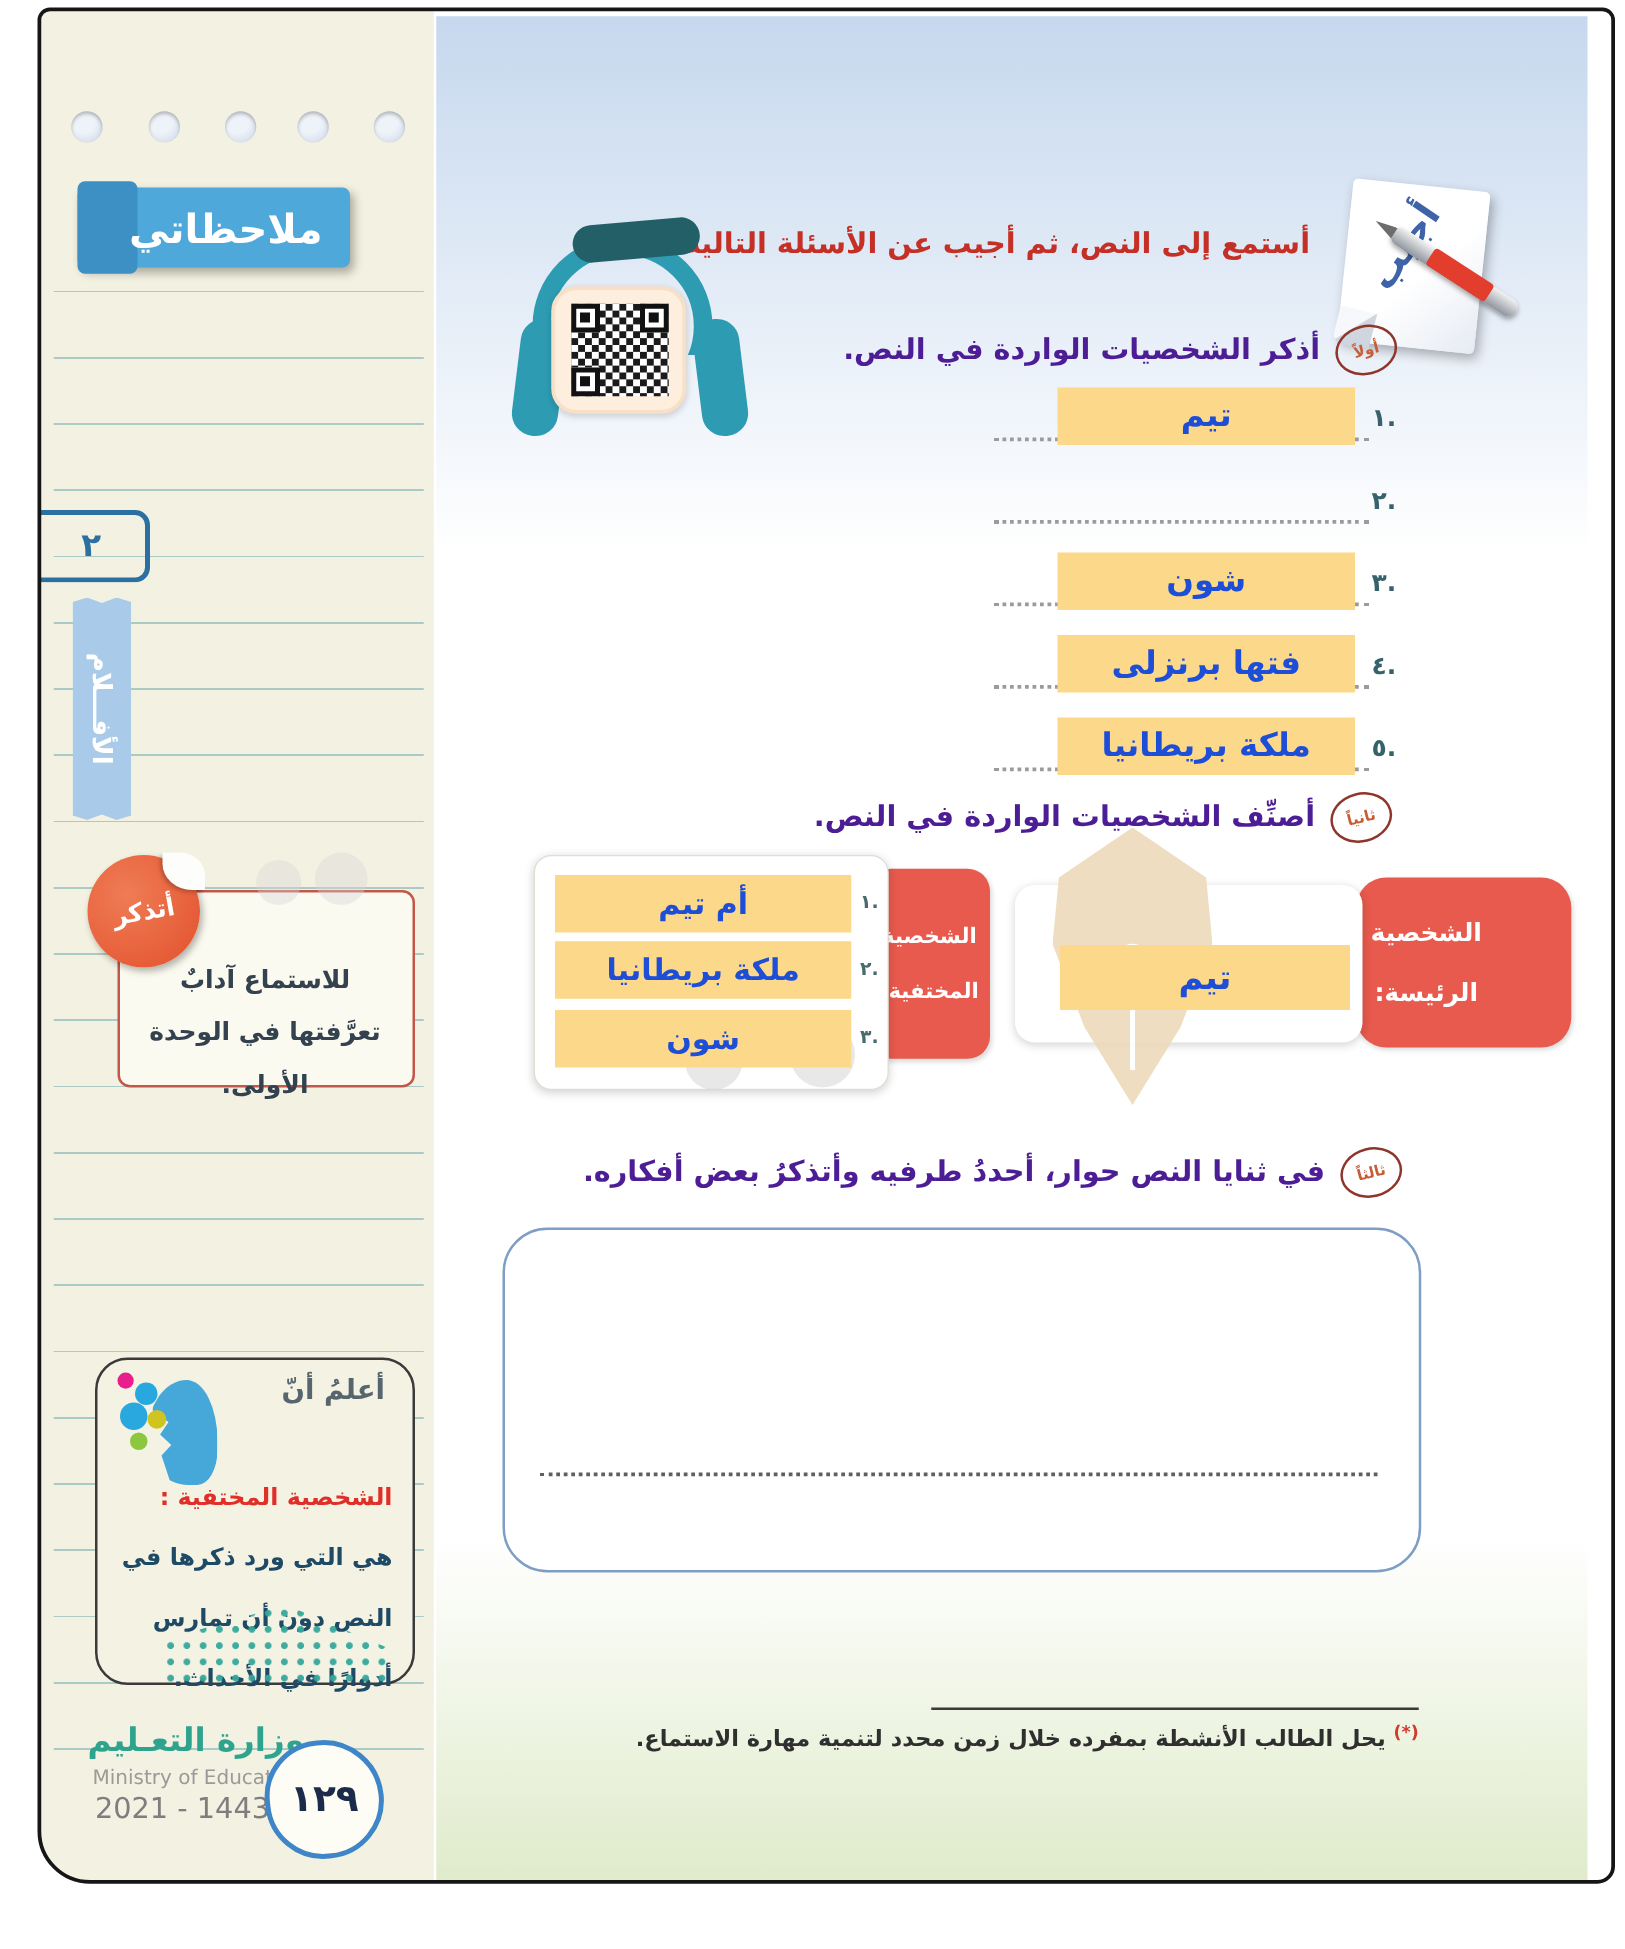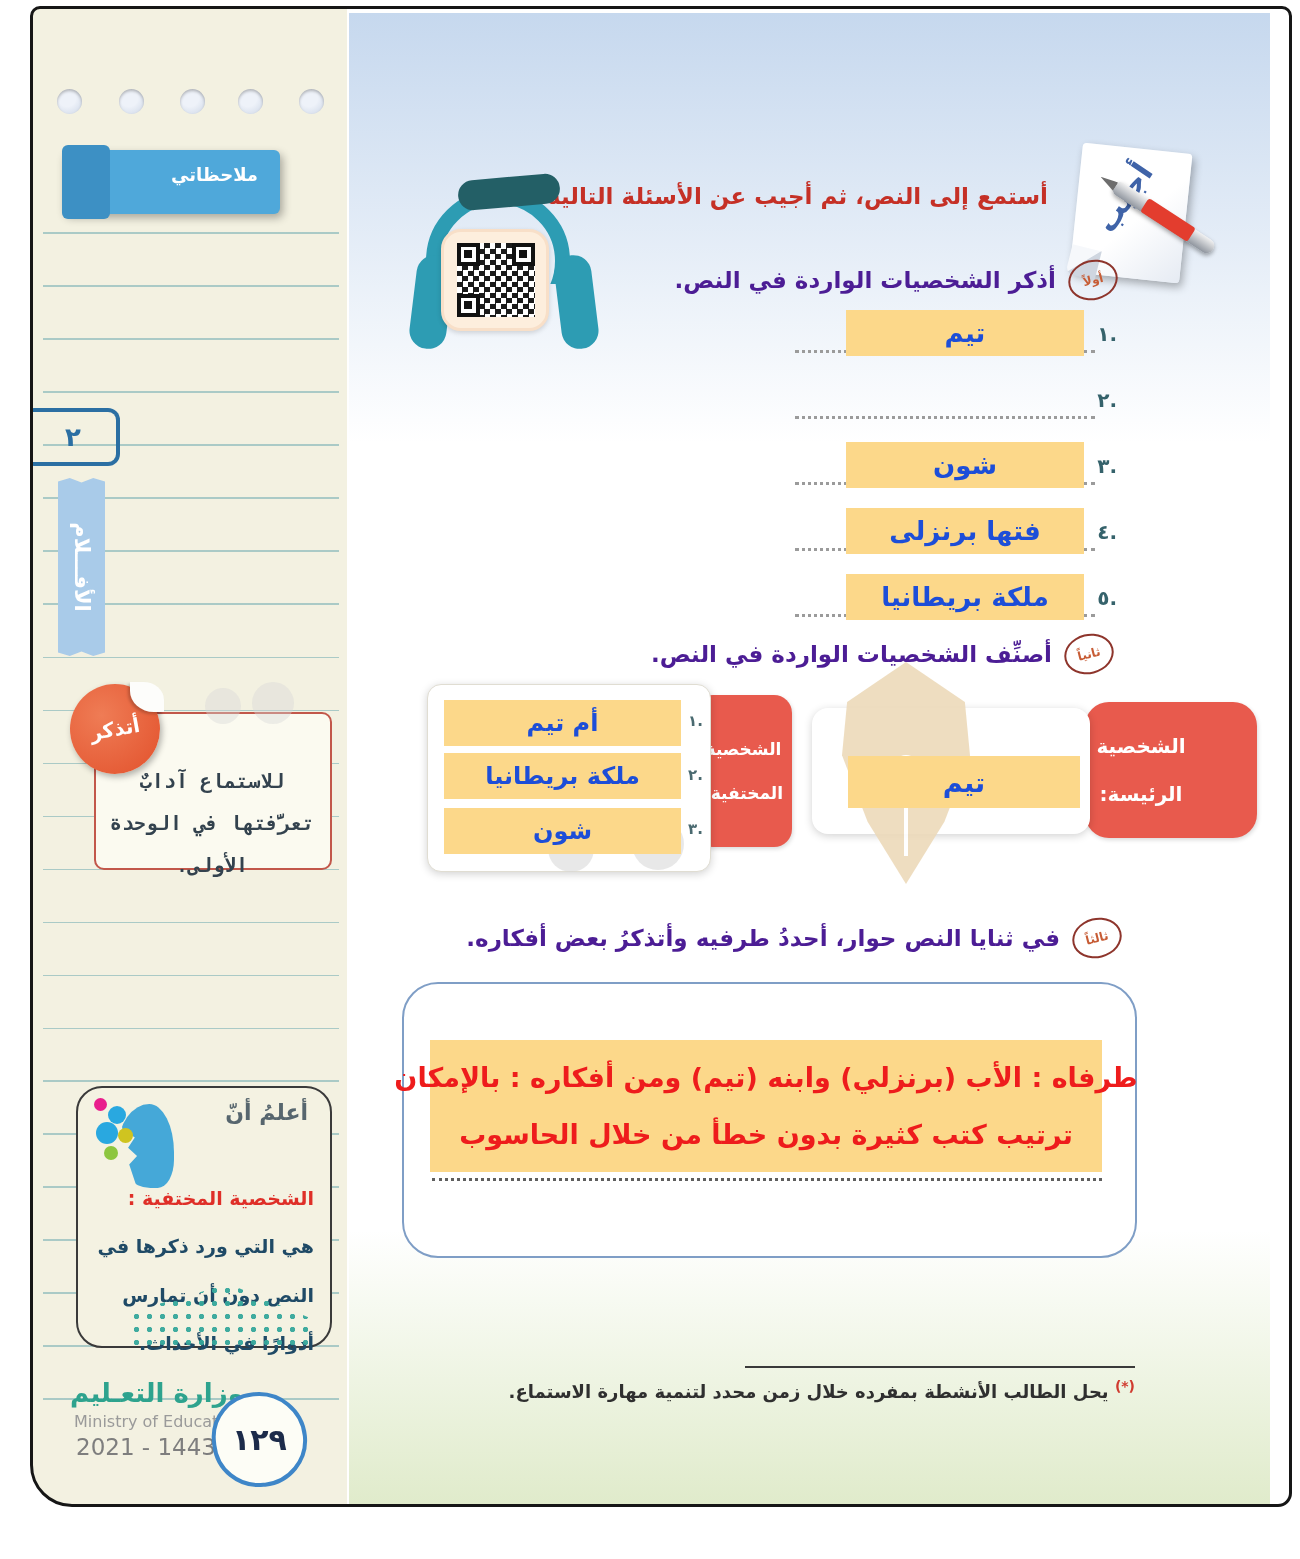--- a/index.html
+++ b/index.html
@@ -14,35 +14,35 @@
   
   .sidebar { left:33px; top:9px; width:314px; height:1495px; background:#f3f1e1; border-radius:0 0 0 38px; z-index:1; }
   .ruled-lines { position:absolute; left:10px; right:8px; top:172px; bottom:64px;
     background:repeating-linear-gradient(to bottom, transparent 0 51.5px, rgba(110,170,176,.55) 51.5px 53px); }
   .hole { position:absolute; top:80px; width:25px; height:25px; border-radius:50%;
     background:radial-gradient(circle at 40% 35%, #eef2f9 40%, #ccd6e6 100%); box-shadow:inset 0 2px 3px rgba(0,0,0,.25); }
 
   .notes-tab { left:62px; top:150px; width:218px; height:64px; background:#4fa8da; border-radius:6px;
     box-shadow:3px 4px 8px rgba(0,0,0,.3); z-index:2; }
   .notes-tab .strip { position:absolute; left:0; top:-5px; width:48px; height:74px; background:#3d90c4; border-radius:6px; }
-  .notes-tab .lbl { position:absolute; right:22px; top:14px; color:#fff; font-weight:bold; font-size:18px; }
+  .notes-tab .lbl { position:absolute; right:22px; top:14px; color:#fff; font-weight:bold; font-size:32px; }
 
   .unit-box { left:30px; top:408px; width:90px; height:58px; border:4px solid #2b6fa3; border-left:none;
     border-radius:4px 12px 12px 4px; z-index:2; display:flex; align-items:center; justify-content:center; }
   .unit-box span { color:#2b6fa3; font-weight:bold; font-size:26px; }
 
   .ribbon { left:58px; top:478px; width:47px; height:178px; background:#a9cbe9; z-index:2;
     clip-path:polygon(0 2%,25% 0,50% 2.5%,75% 0,100% 2%,100% 98%,75% 100%,50% 97.5%,25% 100%,0 98%);
     display:flex; align-items:center; justify-content:center; }
   .ribbon span { color:#fff; font-weight:bold; font-size:21px; white-space:nowrap; transform:rotate(90deg); }
 
   .rem-box { left:94px; top:712px; width:238px; height:158px; background:#fbfaf0; border:2.5px solid #c2574a;
     border-radius:10px; z-index:2; }
   .rem-text { position:absolute; right:14px; left:12px; top:48px; direction:rtl; text-align:center;
-    color:#33424e; font-weight:bold; font-size:20px; line-height:2.1;font-family:Liberation Mono, monospace; }
+    color:#33424e; font-weight:bold; font-size:20px; line-height:2.1; }
   .rem-sticker { left:70px; top:684px; width:90px; height:90px; border-radius:50%; z-index:3;
     background:radial-gradient(circle at 35% 35%, #ef7c55, #e2512c); box-shadow:2px 3px 6px rgba(0,0,0,.3);
     display:flex; align-items:center; justify-content:center; }
   .rem-sticker::before { content:""; position:absolute; right:-4px; top:-2px; width:34px; height:30px;
     background:#fdfdfb; border-radius:0 60% 0 70%; box-shadow:-2px 2px 3px rgba(0,0,0,.2); }
   .rem-sticker span { color:#fff; font-weight:bold; font-size:20px; transform:rotate(-10deg); }
 
   .know-box { left:76px; top:1086px; width:256px; height:262px; background:#f4f2e2; border:2.5px solid #3a3a3a;
     border-radius:26px; z-index:2; }
   .know-title { position:absolute; right:22px; top:12px; color:#57666e; font-weight:bold; font-size:22px; direction:rtl; }
@@ -329,23 +329,19 @@
   <div class="abs wm-circle" style="left:252px;top:682px;width:42px;height:42px;opacity:.4"></div>
 
   <div class="section-row" style="top:918px; right:178px;">
     <div class="badge">
         <span>ثالثاً</span>
       </div>
     <div class="sec-title">في ثنايا النص حوار، أحددُ طرفيه وأتذكرُ بعض أفكاره.</div>
   </div>
 
   <div class="abs dlg-box"></div>
-  <div class="dlg-hl">
-    <div class="line">طرفاه : الأب (برنزلي) وابنه (تيم) ومن أفكاره : بالإمكان</div>
-    <div class="line">ترتيب كتب كثيرة بدون خطأ من خلال الحاسوب</div>
-  </div>
   <div class="dlg-dots"></div>
 
   <div class="abs fn-line"></div>
   <div class="abs footnote"><span class="marker-sup">(*)</span><span> يحل الطالب الأنشطة بمفرده خلال زمن محدد لتنمية مهارة الاستماع.</span></div>
 
   <div class="abs frame"></div>
 </div>
 
 </body></html>

